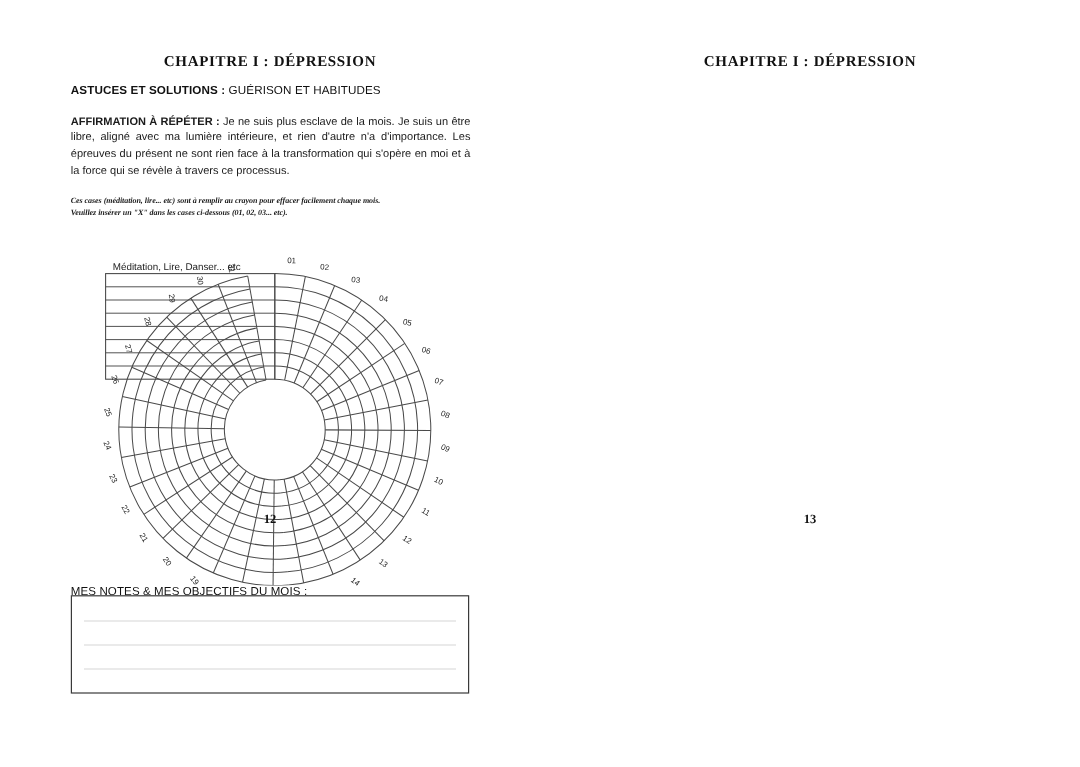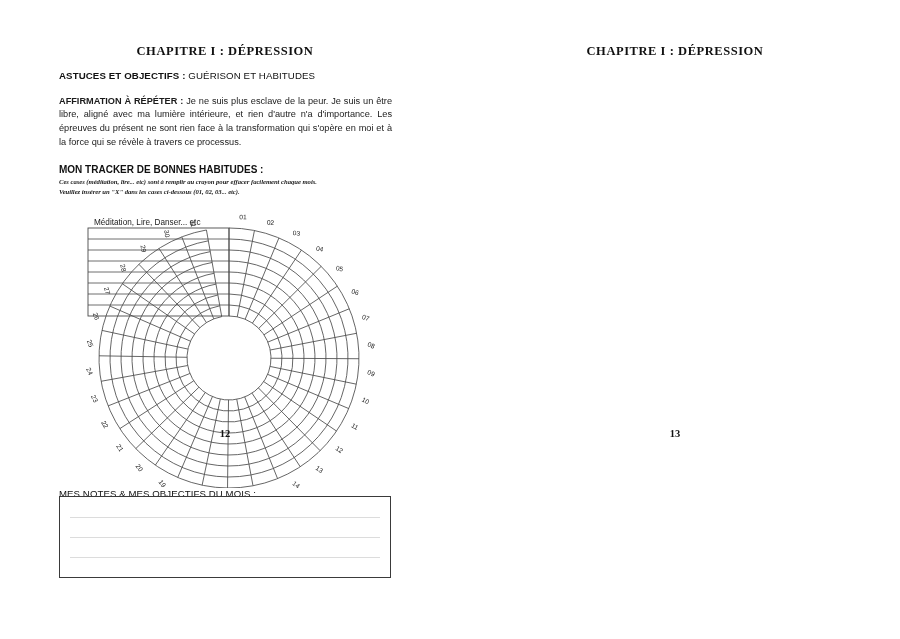--- a/index.html
+++ b/index.html
@@ -74,28 +74,27 @@
 </head>
 <body>
 
 <div class="spread">
 
   <div class="page">
     <div class="running-head">CHAPITRE I : DÉPRESSION</div>
 
     <div class="l-body">
       <div class="sec-title">
-        <span>ASTUCES ET OBJECTIFS :</span><span class="reg"> GUÉRISON ET HABITUDES</span>
+        <span>ASTUCES ET SOLUTIONS :</span><span class="reg"> GUÉRISON ET HABITUDES</span>
       </div>
 
       <p class="affirm">
-        <b>AFFIRMATION À RÉPÉTER :</b><span> Je ne suis plus esclave de la peur. Je suis un être libre, aligné avec ma lumière intérieure, et rien d'autre n'a d'importance. Les épreuves du présent ne sont rien face à la transformation qui s'opère en moi et à la force qui se révèle à travers ce processus.</span>
+        <b>AFFIRMATION À RÉPÉTER :</b><span> Je ne suis plus esclave de la mois. Je suis un être libre, aligné avec ma lumière intérieure, et rien d'autre n'a d'importance. Les épreuves du présent ne sont rien face à la transformation qui s'opère en moi et à la force qui se révèle à travers ce processus.</span>
       </p>
 
-      <div class="tracker-title">MON TRACKER DE BONNES HABITUDES :</div>
       <div class="tracker-sub">Ces cases (méditation, lire... etc) sont à remplir au crayon pour effacer facilement chaque mois.</div>
       <div class="tracker-sub">Veuillez insérer un "X" dans les cases ci-dessous (01, 02, 03... etc).</div>
     </div>
 
     <div class="tracker-wrap">
       <svg id="tracker-svg" width="380" height="290" viewBox="0 0 380 290">
           <g>
             <g>
               <rect x="48" y="30" width="141" height="88" fill="none" stroke="#4a4a4a" stroke-width="0.9"></rect>
               <line x1="48" y1="41" x2="189" y2="41" stroke="#4a4a4a" stroke-width="0.8"></line>

